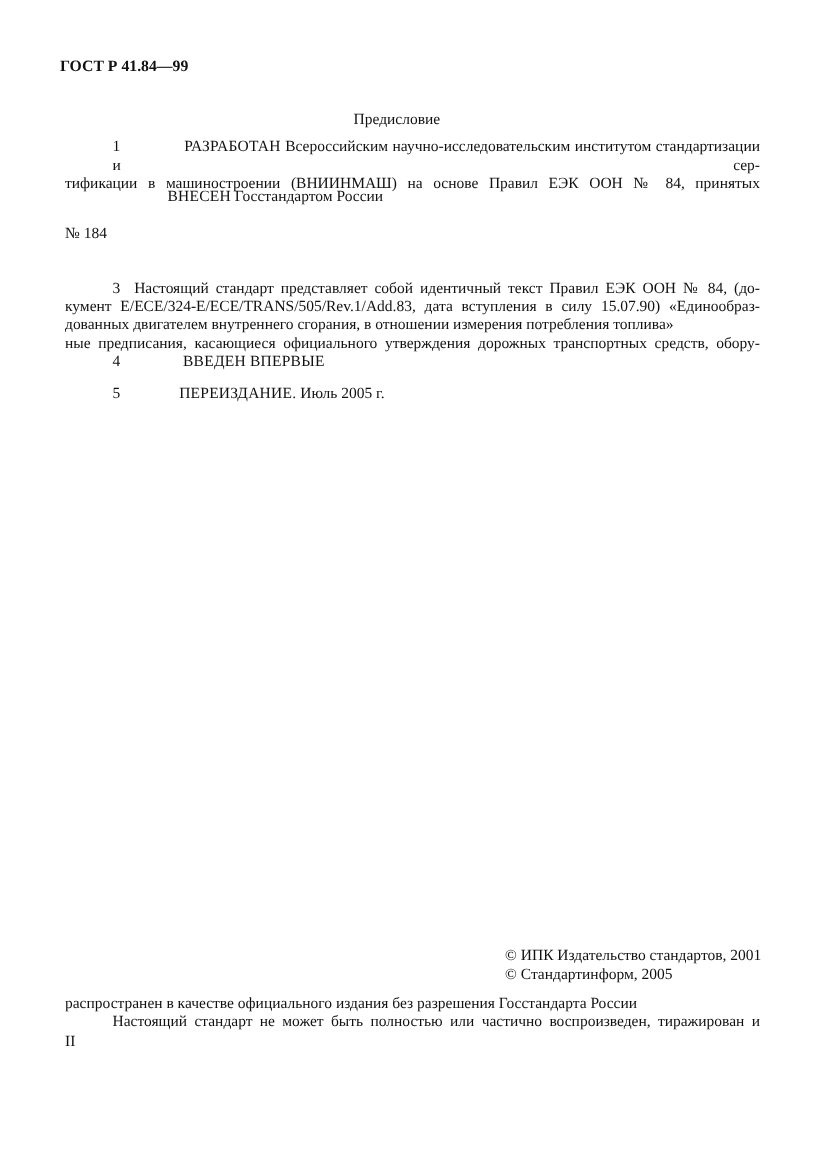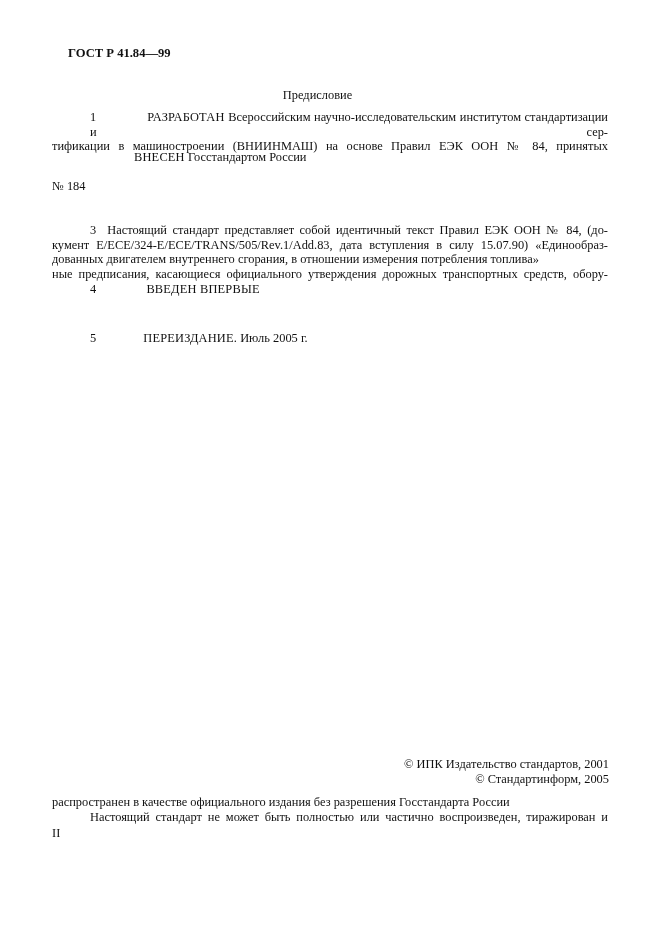--- a/index.html
+++ b/index.html
@@ -1,26 +1,26 @@
 <!DOCTYPE html>
 <html><head>
   <meta charset="utf-8">
   <style>
     html, body { margin: 0; padding: 0; background: #ffffff; }
     body {
       width: 661px; height: 936px; position: relative; overflow: hidden;
       font-family: "Liberation Serif", serif; color: #111; font-size: 12.4px; line-height: 14.6px;
     }
     .abs { position: absolute; }
-    .header { left: 68px; top: 46px; font-weight: bold; font-size: 12.6px; }
+    .header { left: 48px; top: 46px; font-weight: bold; font-size: 12.6px; }
     .title { left: 0; width: 635px; top: 88px; text-align: center; }
     .para { left: 52px; width: 556px; text-align: justify; }
     .indent { text-indent: 38px; }
     .caps { letter-spacing: 0.2px; padding-left: 44px; }
-    .right { right: 52px; text-align: right; }
+    .right { right: 52px; text-align: left; }
     .line { display: block; text-align: justify; text-align-last: justify; }
     .line.last { text-align-last: left; }
   </style>
 </head>
 <body>
 
 <div class="abs header">ГОСТ Р 41.84—99</div>
 
 <div class="abs title">Предисловие</div>
 
@@ -41,21 +41,21 @@
   <span class="line" style="padding-left:38px;"><span>3</span>&nbsp;&nbsp;<span>Настоящий стандарт представляет собой идентичный текст Правил ЕЭК ООН № 84, (до-</span></span>
   <span class="line">кумент E/ECE/324-E/ECE/TRANS/505/Rev.1/Add.83, дата вступления в силу 15.07.90) «Единообраз-</span>
   <span class="line last">дованных двигателем внутреннего сгорания, в отношении измерения потребления топлива»</span>
   <span class="line">ные предписания, касающиеся официального утверждения дорожных транспортных средств, обору-</span>
 </div>
 
 <div class="abs para indent" style="top:282px;">
   <span>4</span>&nbsp;&nbsp;<span class="caps">ВВЕДЕН ВПЕРВЫЕ</span>
 </div>
 
-<div class="abs para indent" style="top:307px;margin-top:24px;">
+<div class="abs para indent" style="top:307px;">
   <span>5</span>&nbsp;<span class="caps">ПЕРЕИЗДАНИЕ.</span> <span>Июль 2005 г.</span>
 </div>
 
 <div class="abs right" style="top:757px;">
   <div>©  ИПК Издательство стандартов, 2001</div>
   <div>© Стандартинформ, 2005</div>
 </div>
 
 <div class="abs para" style="top:795px;">
   <span class="line last">распространен в качестве официального издания без разрешения Госстандарта России</span>

